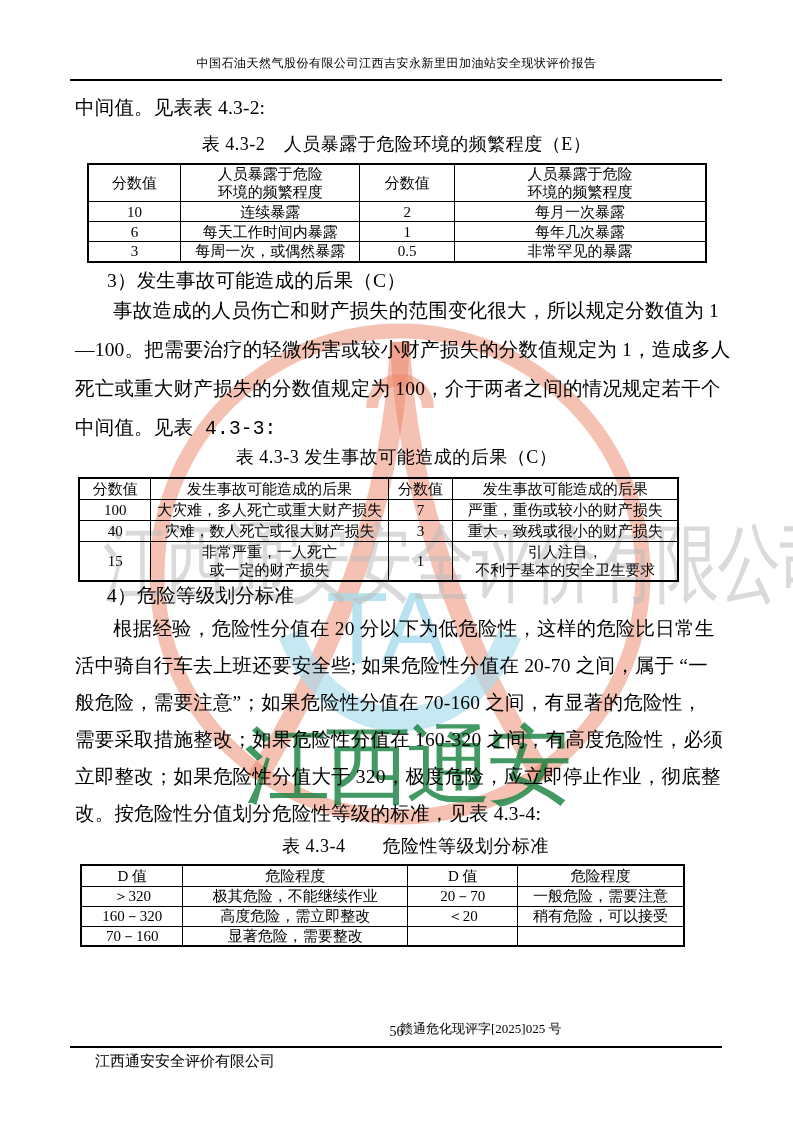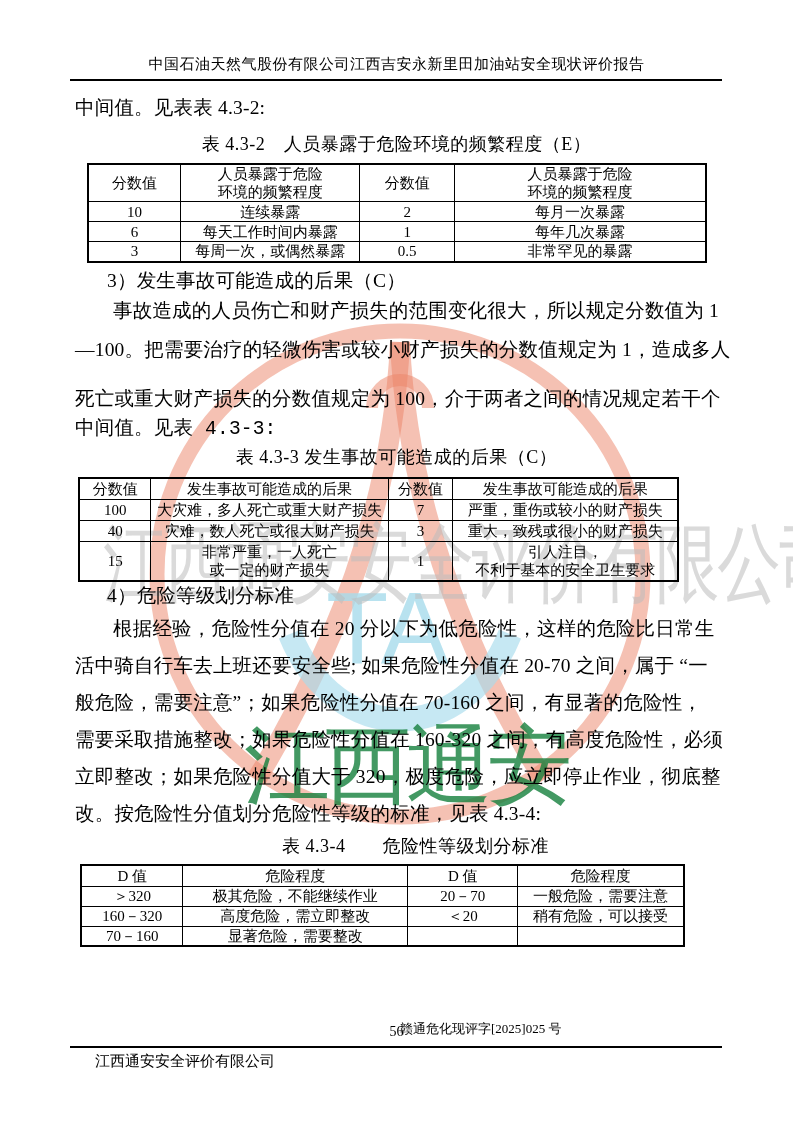--- a/index.html
+++ b/index.html
@@ -8,21 +8,21 @@
   
   .wm{position:absolute;z-index:0;pointer-events:none;}
   #wm-logo{left:140px;top:312px;}
   #wm-gray{left:0;top:520px;width:793px;text-align:center;font-size:86px;line-height:1;
            color:#bdbdbd;opacity:.55;white-space:nowrap;transform:scaleX(.74);
            transform-origin:center;letter-spacing:-3px;font-family:"Liberation Sans",sans-serif;}
   #wm-red{left:244px;top:722px;font-size:86px;line-height:1;color:#15803d;opacity:.8;
           letter-spacing:-5px;font-family:"Liberation Sans",sans-serif;}
   
   .ct{position:absolute;z-index:1;}
-  #hdr-title{left:0;top:55px;width:100%;text-align:center;font-size:15px;letter-spacing:.5px;}
+  #hdr-title{left:0;top:55px;width:100%;text-align:center;font-size:12px;letter-spacing:.5px;}
   #hdr-rule{left:70px;top:79px;width:652px;height:2px;background:#000;}
   .bline{font-size:19.5px;white-space:nowrap;letter-spacing:.2px;}
   .tbl-title{left:0;width:100%;text-align:center;font-size:18px;letter-spacing:.5px;}
   table{border-collapse:collapse;table-layout:fixed;font-size:15px;text-align:center;}
   td,th{border:1px solid #000;padding:0 2px;font-weight:normal;line-height:18px;
         white-space:pre-line;overflow:hidden;}
   table{border:2px solid #000;}
   #page-num{left:0;top:1024px;width:100%;text-align:center;font-size:14px;}
   #ftr-rule{left:70px;top:1046px;width:652px;height:2px;background:#000;}
   #ftr-left{left:95px;top:1052px;font-size:15px;}
@@ -83,21 +83,21 @@
       <td>每周一次，或偶然暴露</td>
       <td>0.5</td>
       <td>非常罕见的暴露</td>
     </tr>
   </tbody>
     </table>
 
   <div class="ct bline" style="left:107px;top:267px;">3）发生事故可能造成的后果（C）</div>
   <div class="ct bline" style="left:113px;top:297px;">事故造成的人员伤亡和财产损失的范围变化很大，所以规定分数值为 1</div>
   <div class="ct bline" style="left:75px;top:336px;">—100。把需要治疗的轻微伤害或较小财产损失的分数值规定为 1，造成多人</div>
-  <div class="ct bline" style="left:75px;top:385px;">死亡或重大财产损失的分数值规定为 100，介于两者之间的情况规定若干个</div>
+  <div class="ct bline" style="left:75px;top:375px;">死亡或重大财产损失的分数值规定为 100，介于两者之间的情况规定若干个</div>
   <div class="ct bline" style="left:75px;top:414px;font-family:Liberation Mono, monospace;">中间值。见表 4.3-3:</div>
 
   <div class="ct tbl-title" style="top:445px;text-align:center;">表 4.3-3 发生事故可能造成的后果（C）</div>
   <table class="ct" style="left:78px;top:477px;width:601px;">
     <colgroup>
         <col style="width:12%">
         <col style="width:39.6%">
         <col style="width:10.8%">
         <col style="width:37.6%">
       </colgroup>

